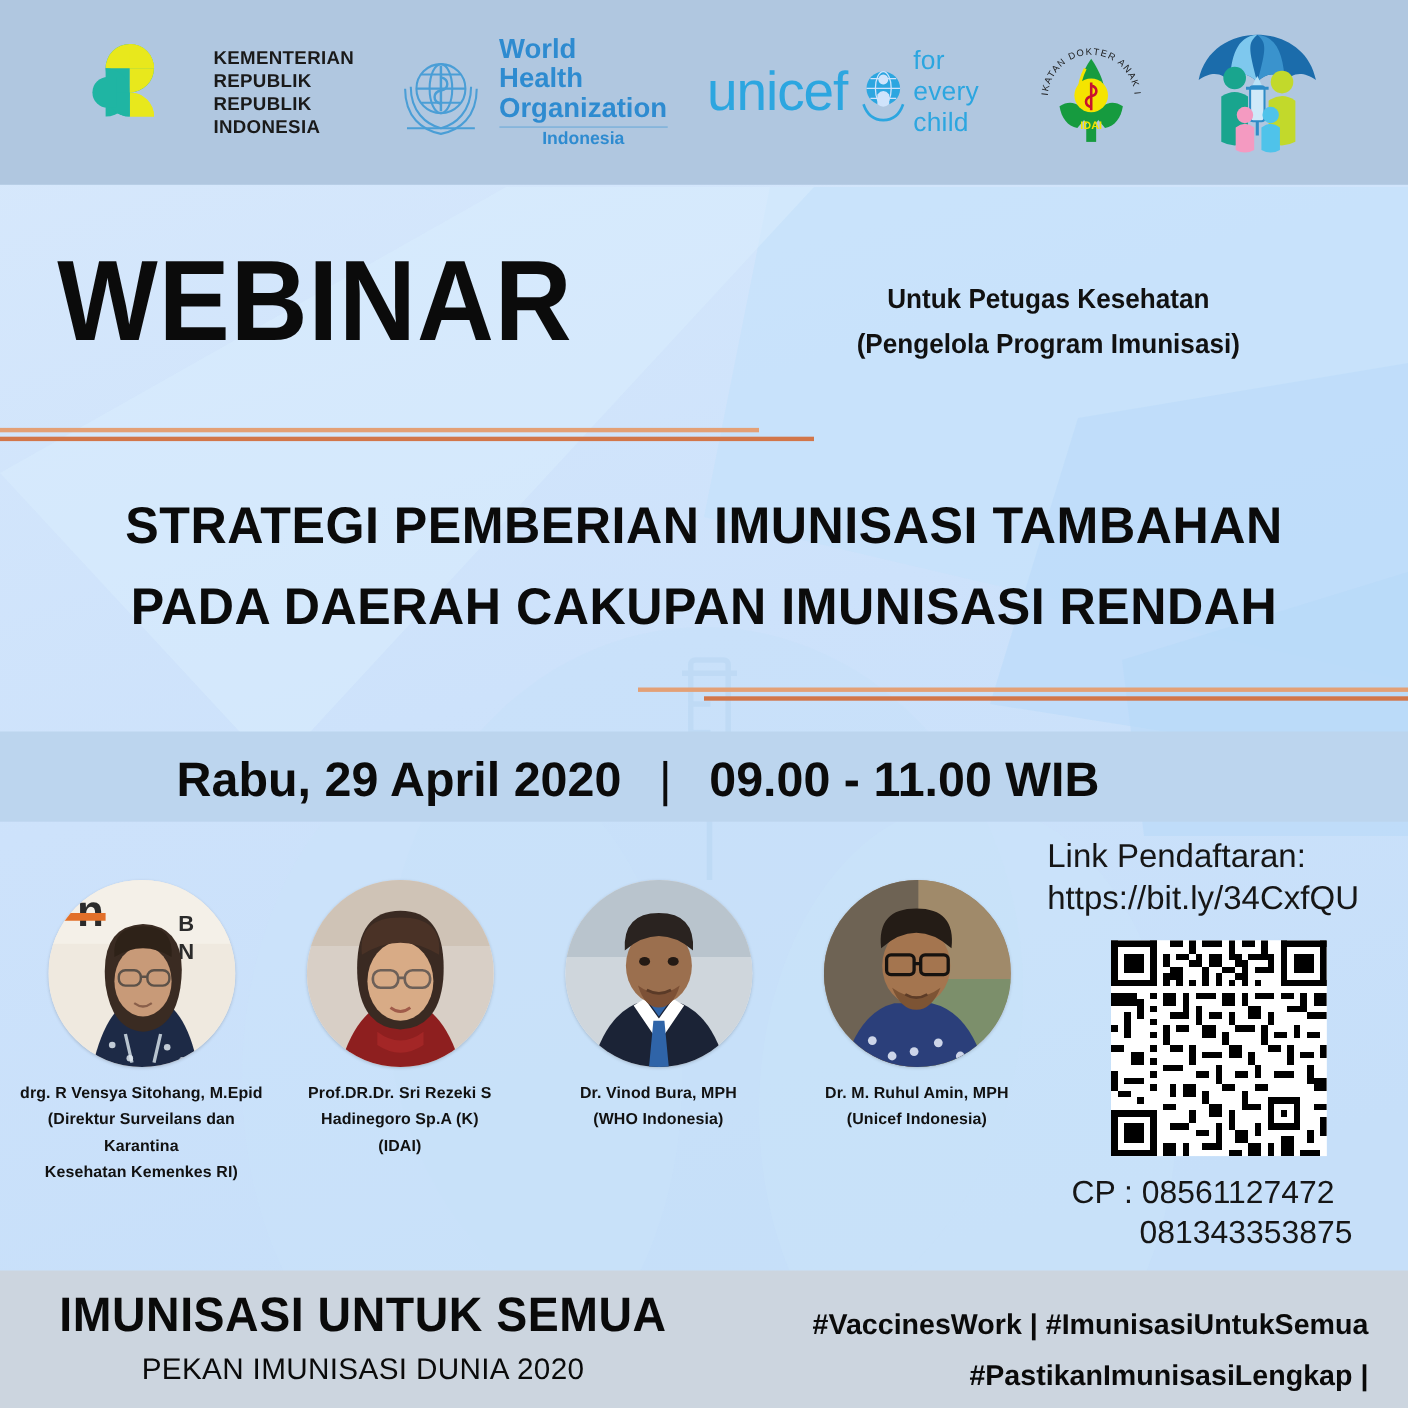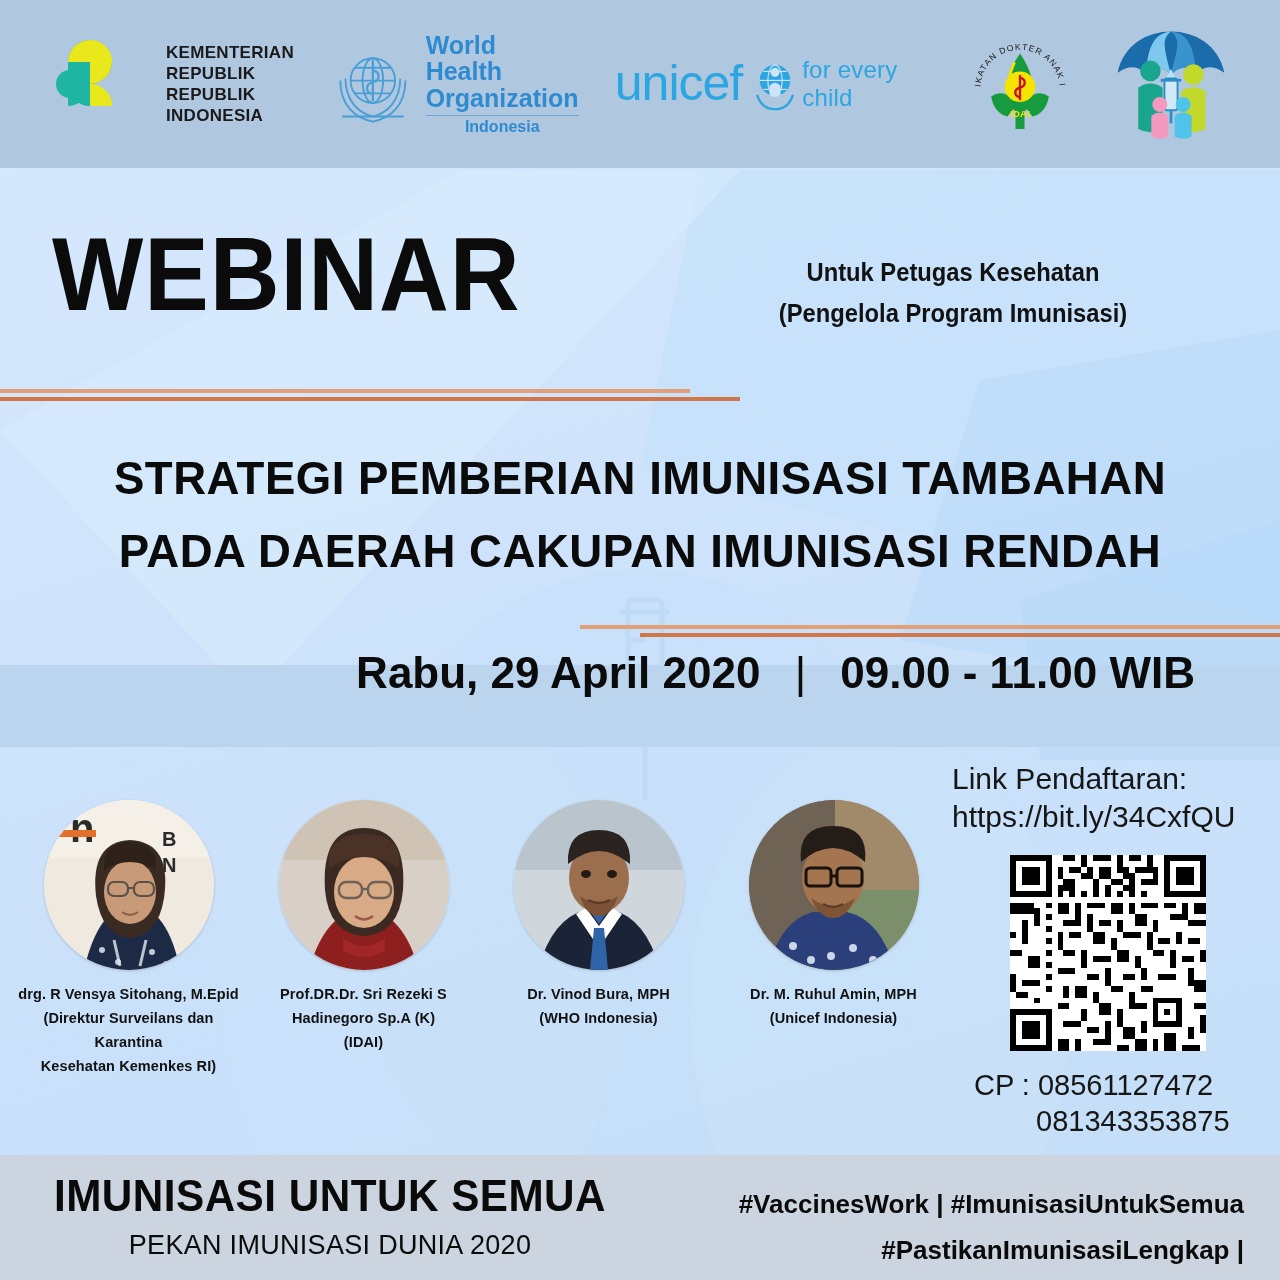--- a/index.html
+++ b/index.html
@@ -22,21 +22,21 @@
   
   .band{position:absolute;left:0;width:1280px;}
   .band-header{top:0;height:168px;background:#b0c7e0;}
   .band-mid{top:665px;height:82px;background:#bcd5ee;}
   .band-footer{top:1155px;height:125px;background:#ccd5df;}
 
   
   .logo-strip{
     position:absolute;top:0;left:0;width:1280px;height:168px;
     display:flex;align-items:center;justify-content:center;gap:36px;
-    padding:0 48px;box-sizing:border-box;
+    padding:0 76px;box-sizing:border-box;
   }
   .logo{display:flex;align-items:center;}
 
   
   .kemenkes{gap:14px;}
   .kemenkes-text{
     font-family:"Liberation Sans", sans-serif;
     font-weight:bold;font-size:17px;line-height:1.25;
     color:#1a1a1a;letter-spacing:.3px;
   }
@@ -89,23 +89,23 @@
   .headline{
     position:absolute;left:0;top:442px;width:1280px;text-align:center;
     font-family:"Liberation Sans", sans-serif;
     font-weight:bold;font-size:47px;line-height:1.55;color:#0b0b0b;
     letter-spacing:.5px;
     transform:scaleX(.97);transform-origin:center top;
   }
 
   
   .datetime{
-    position:absolute;left:0;top:639px;width:1160px;text-align:right;
-    font-family:"Liberation Sans", sans-serif;
-    font-weight:bold;font-size:44px;line-height:1.55;color:#0b0b0b;margin-left:35px;
+    position:absolute;left:0;top:676px;width:1160px;text-align:center;
+    font-family:"Liberation Sans", sans-serif;
+    font-weight:bold;font-size:44px;line-height:1.55;color:#0b0b0b;
   }
   .dt-sep{display:inline-block;padding:0 22px;font-weight:normal;}
 
   
   .speakers{
     position:absolute;left:16px;top:800px;width:930px;
     display:flex;justify-content:space-between;align-items:flex-start;
   }
   .speaker{width:225px;display:flex;flex-direction:column;align-items:center;}
   .avatar{

